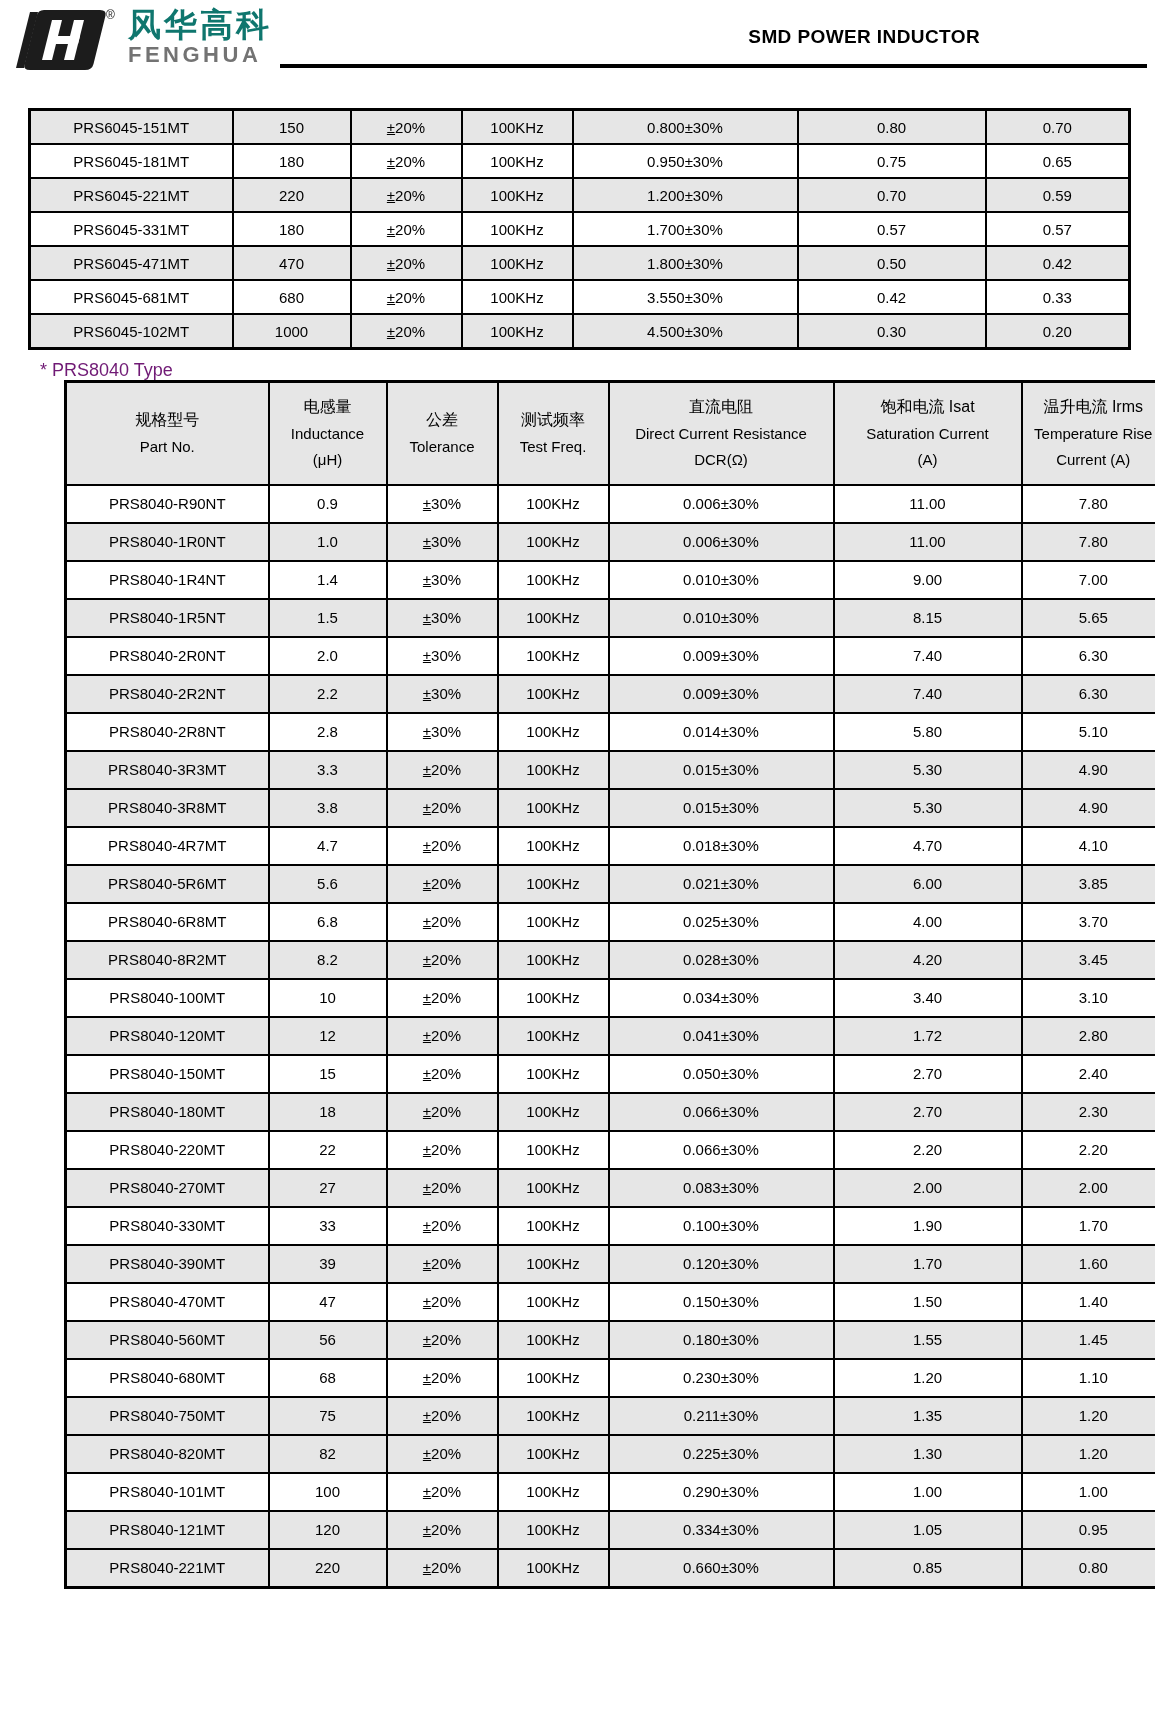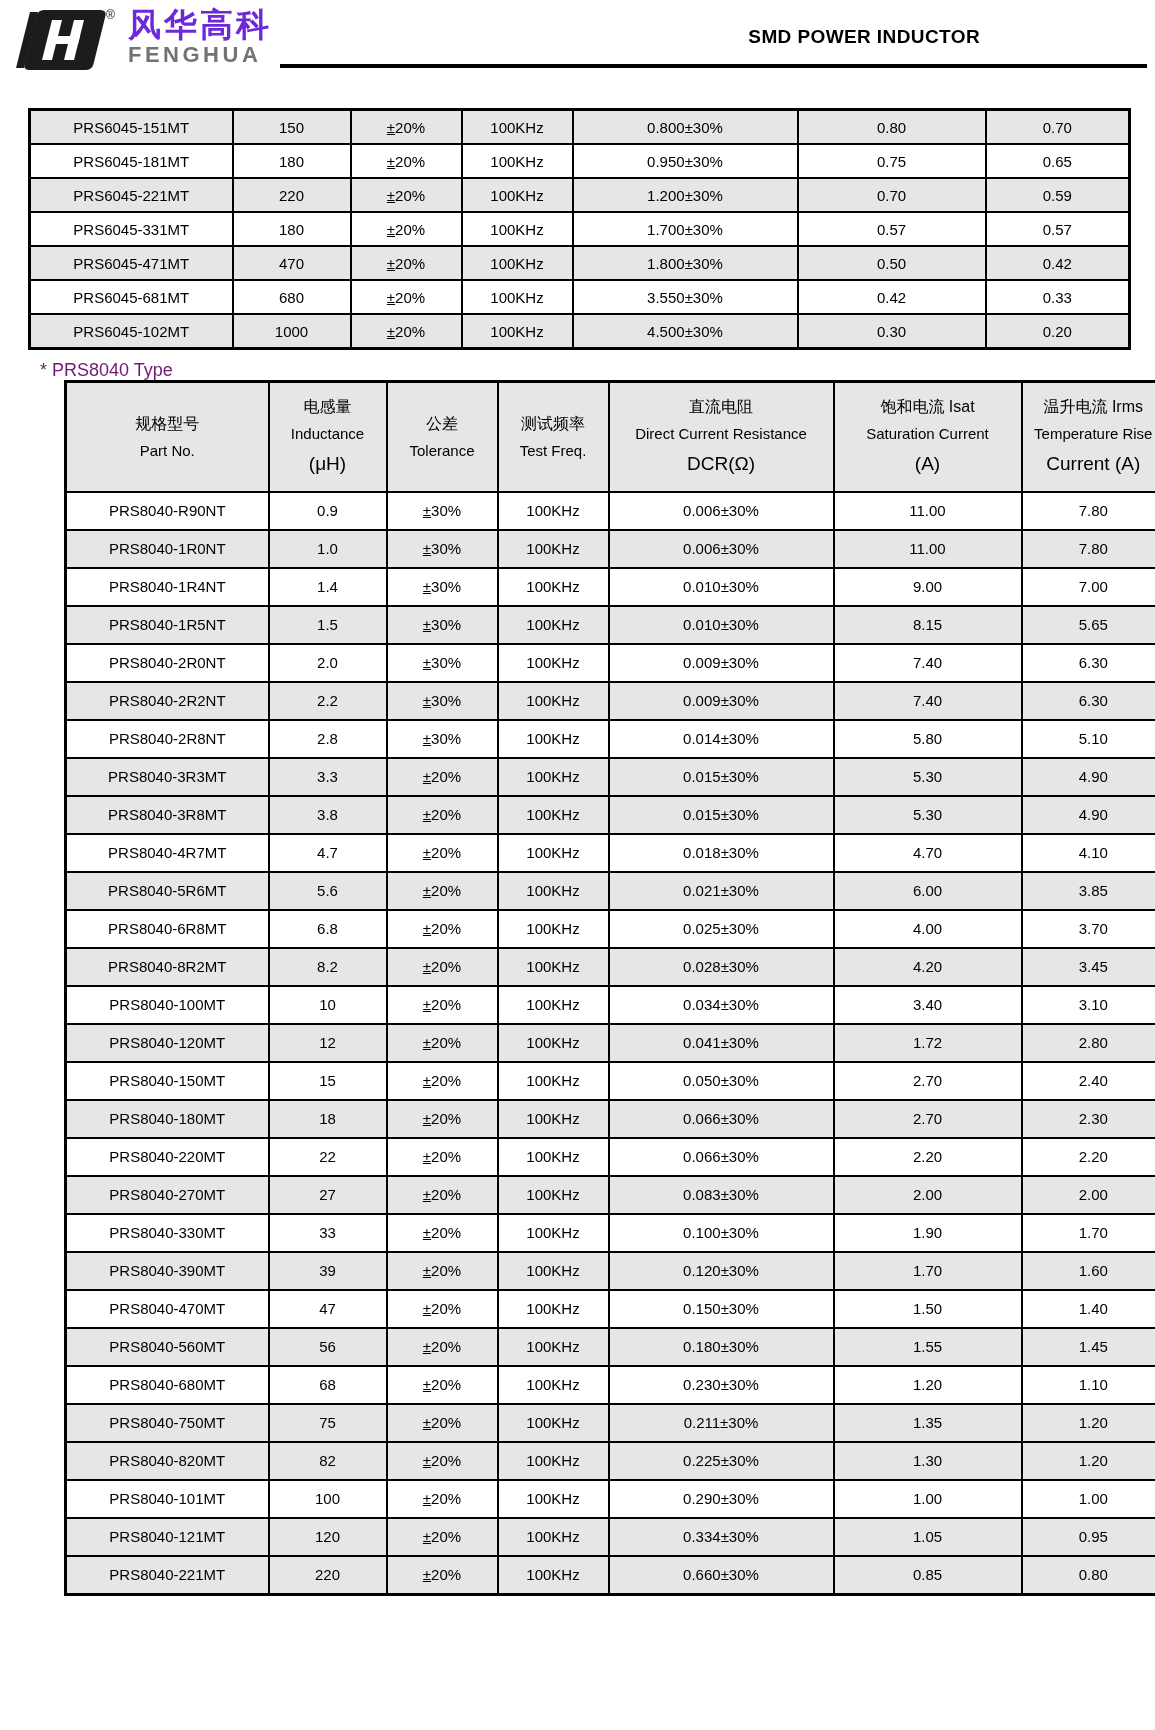--- a/index.html
+++ b/index.html
@@ -9,38 +9,38 @@
     background:#ffffff;
     font-family:"Liberation Sans", sans-serif;
     color:#000;
     overflow:hidden;
   }
 
   
   .logo { position:absolute; top:6px; left:14px; display:flex; align-items:flex-start; }
   .logo-mark { display:block; }
   .brand { margin-left:10px; margin-top:2px; }
-  .brand-cn { font-size:33px; font-weight:bold; letter-spacing:3px; line-height:1.05; color:#6d28d9; }
+  .brand-cn { font-size:33px; font-weight:bold; letter-spacing:3px; line-height:1.05; color:#0f766e; }
   .brand-en { font-size:22px; font-weight:bold; letter-spacing:3.5px; line-height:1.0; color:#737373; margin-top:1px; }
   .page-title { position:absolute; top:26px; right:175px; font-size:19px; font-weight:bold; letter-spacing:0.4px; }
   .header-rule { position:absolute; top:64px; left:280px; width:867px; height:4px; background:#000; }
 
   
   table { border-collapse:collapse; table-layout:fixed; width:1100px; background:#fff; }
   .t1 { position:absolute; top:108px; left:28px; }
   .t2 { position:absolute; top:380px; left:28px;margin-left:36px; }
   td, th { border:2px solid #000; text-align:center; vertical-align:middle; padding:0 3px; overflow:hidden; }
   table { border:3px solid #000; }
   .t1 td { height:32px; font-size:15px; }
   .t2 td { height:36px; font-size:15px; }
   tr.shaded td, thead th { background:#e6e6e6; }
   th { font-weight:normal; padding:10px 2px; }
   .h-cn  { font-size:16px; line-height:1.75; }
   .h-en  { font-size:15px; line-height:1.75; }
-  .h-unit{ font-size:19px; line-height:1.75; }
+  .h-unit{ font-size:15px; line-height:1.75; }
   .pm { text-decoration:underline; }
 
   .section-title { position:absolute; top:360px; left:40px; font-size:18px; color:#701a75; }
 </style>
 </head>
 <body>
 
 <div class="page">
 
   <div class="logo">

